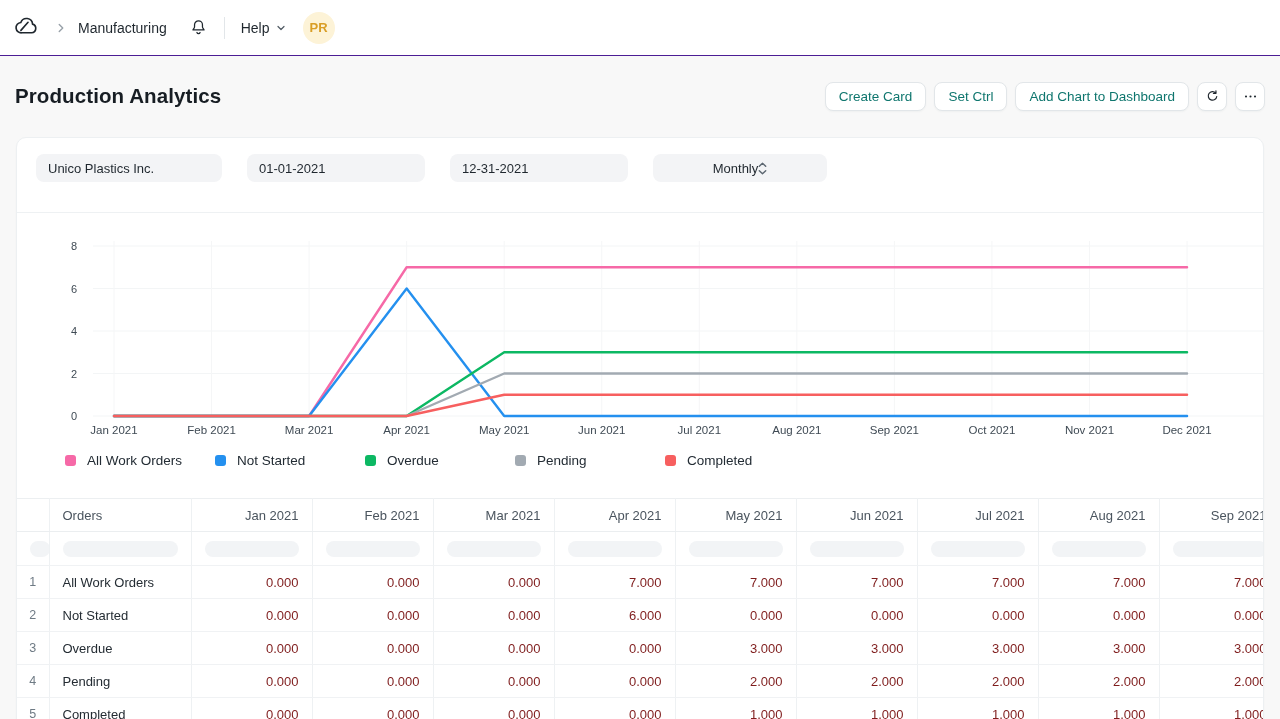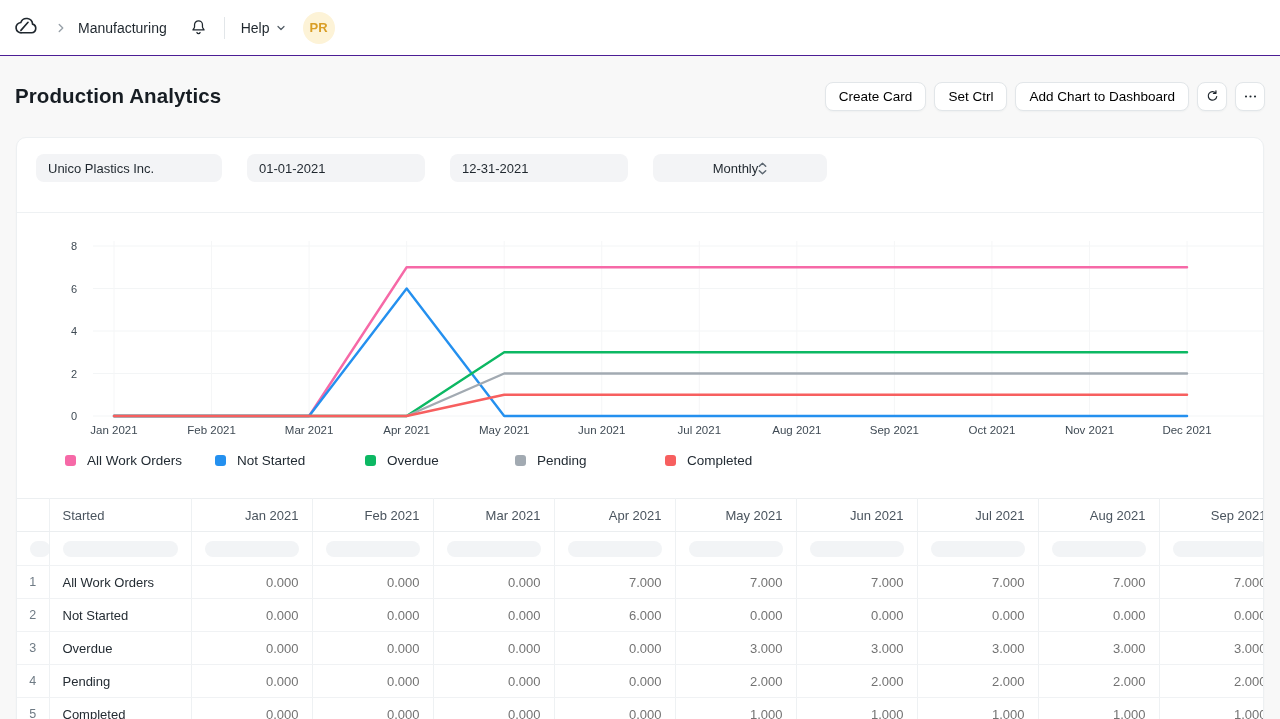--- a/index.html
+++ b/index.html
@@ -23,21 +23,21 @@
   .help { display:flex; align-items:center; gap:5px; font-size:14px; color:#1f272e; cursor:pointer; }
   .avatar { width:32px; height:32px; border-radius:50%; margin-left:16px;
             display:flex; align-items:center; justify-content:center;
             font-size:13px; font-weight:700; cursor:pointer; }
 
   
   .title-row { display:flex; align-items:center; padding:0 15px; margin-top:19px; height:42px; }
   h1.page-title { font-size:20.5px; font-weight:700; color:#171d23; letter-spacing:.1px; }
   .actions { margin-left:auto; display:flex; align-items:center; gap:8px; }
   .btn { height:29px; background:#fff; border:1px solid #e2e6e9; border-radius:8px;
-         padding:0 13px; font:13.5px "Liberation Sans","DejaVu Sans",sans-serif; color:#000000;
+         padding:0 13px; font:13.5px "Liberation Sans","DejaVu Sans",sans-serif; color:#0f766e;
          cursor:pointer; box-shadow:0 1px 2px rgba(25,39,52,.04); white-space:nowrap; }
   .btn.icon { width:30px; padding:0; display:flex; align-items:center; justify-content:center; }
 
   
   .card { margin:20px 16px 0; background:#fff; border:1px solid #edf0f2; border-radius:10px;
           height:660px; overflow:hidden; box-shadow:0 1px 2px rgba(25,39,52,.03); }
   .filters { display:flex; gap:25px; padding:16px 19px 30px; border-bottom:1px solid #eef1f3; }
   .filter { height:28px; background:#f3f4f6; border-radius:8px; border:0; padding:0 12px;
             font:13px "Liberation Sans","DejaVu Sans",sans-serif; color:#1f272e; outline:0; }
   .f-company { width:186px; } .f-date { width:178px; }
@@ -58,21 +58,21 @@
   th, td { border-right:1px solid #eef1f3; border-bottom:1px solid #f0f2f4;
            padding:0 13px; white-space:nowrap; overflow:hidden; height:33px;
            background:#fff; font-weight:400; }
   thead tr.hdr th { border-top:1px solid #eceff1; border-bottom:1px solid #ebeef0;
                     color:#4a545e; text-align:right; }
   thead tr.hdr th.c-status { text-align:left; }
   tr.flt td { height:34px; }
   .pill { height:16px; background:#f2f4f6; border-radius:8px; }
   .pill.sm { width:20px; margin:0 auto; }
   td.num, th.c-num { text-align:center; color:#6e7a84; font-size:12.5px; padding:0 4px; }
-  td.val { text-align:right; color:#737373; }
+  td.val { text-align:right; color:#7f1d1d; }
   td.status { color:#242c33; }
   tr.partial td { height:4px; border-bottom:0; }
 </style>
 </head>
 <body>
 
 <header class="nav">
   <span class="logo">
     <svg viewBox="0 0 28 28" width="27" height="27" fill="none" stroke="#1f272e" stroke-width="1.7" stroke-linecap="round" stroke-linejoin="round">
       <path d="M9 19.5h10.3a4.6 4.6 0 0 0 1-9 6.3 6.3 0 0 0-12.2-1.7A4.8 4.8 0 0 0 9 19.5z"></path>
@@ -217,21 +217,21 @@
           <col style="width: 121px;">
           <col style="width: 121px;">
           <col style="width: 121px;">
           <col style="width: 121px;">
           <col style="width: 121px;">
           <col style="width: 121px;">
         </colgroup>
       <thead>
         <tr class="hdr">
             <th class="c-num"></th>
-            <th class="c-status">Started</th>
+            <th class="c-status">Orders</th>
             <th class="">Jan 2021</th>
             <th class="">Feb 2021</th>
             <th class="">Mar 2021</th>
             <th class="">Apr 2021</th>
             <th class="">May 2021</th>
             <th class="">Jun 2021</th>
             <th class="">Jul 2021</th>
             <th class="">Aug 2021</th>
             <th class="">Sep 2021</th>
           </tr>

